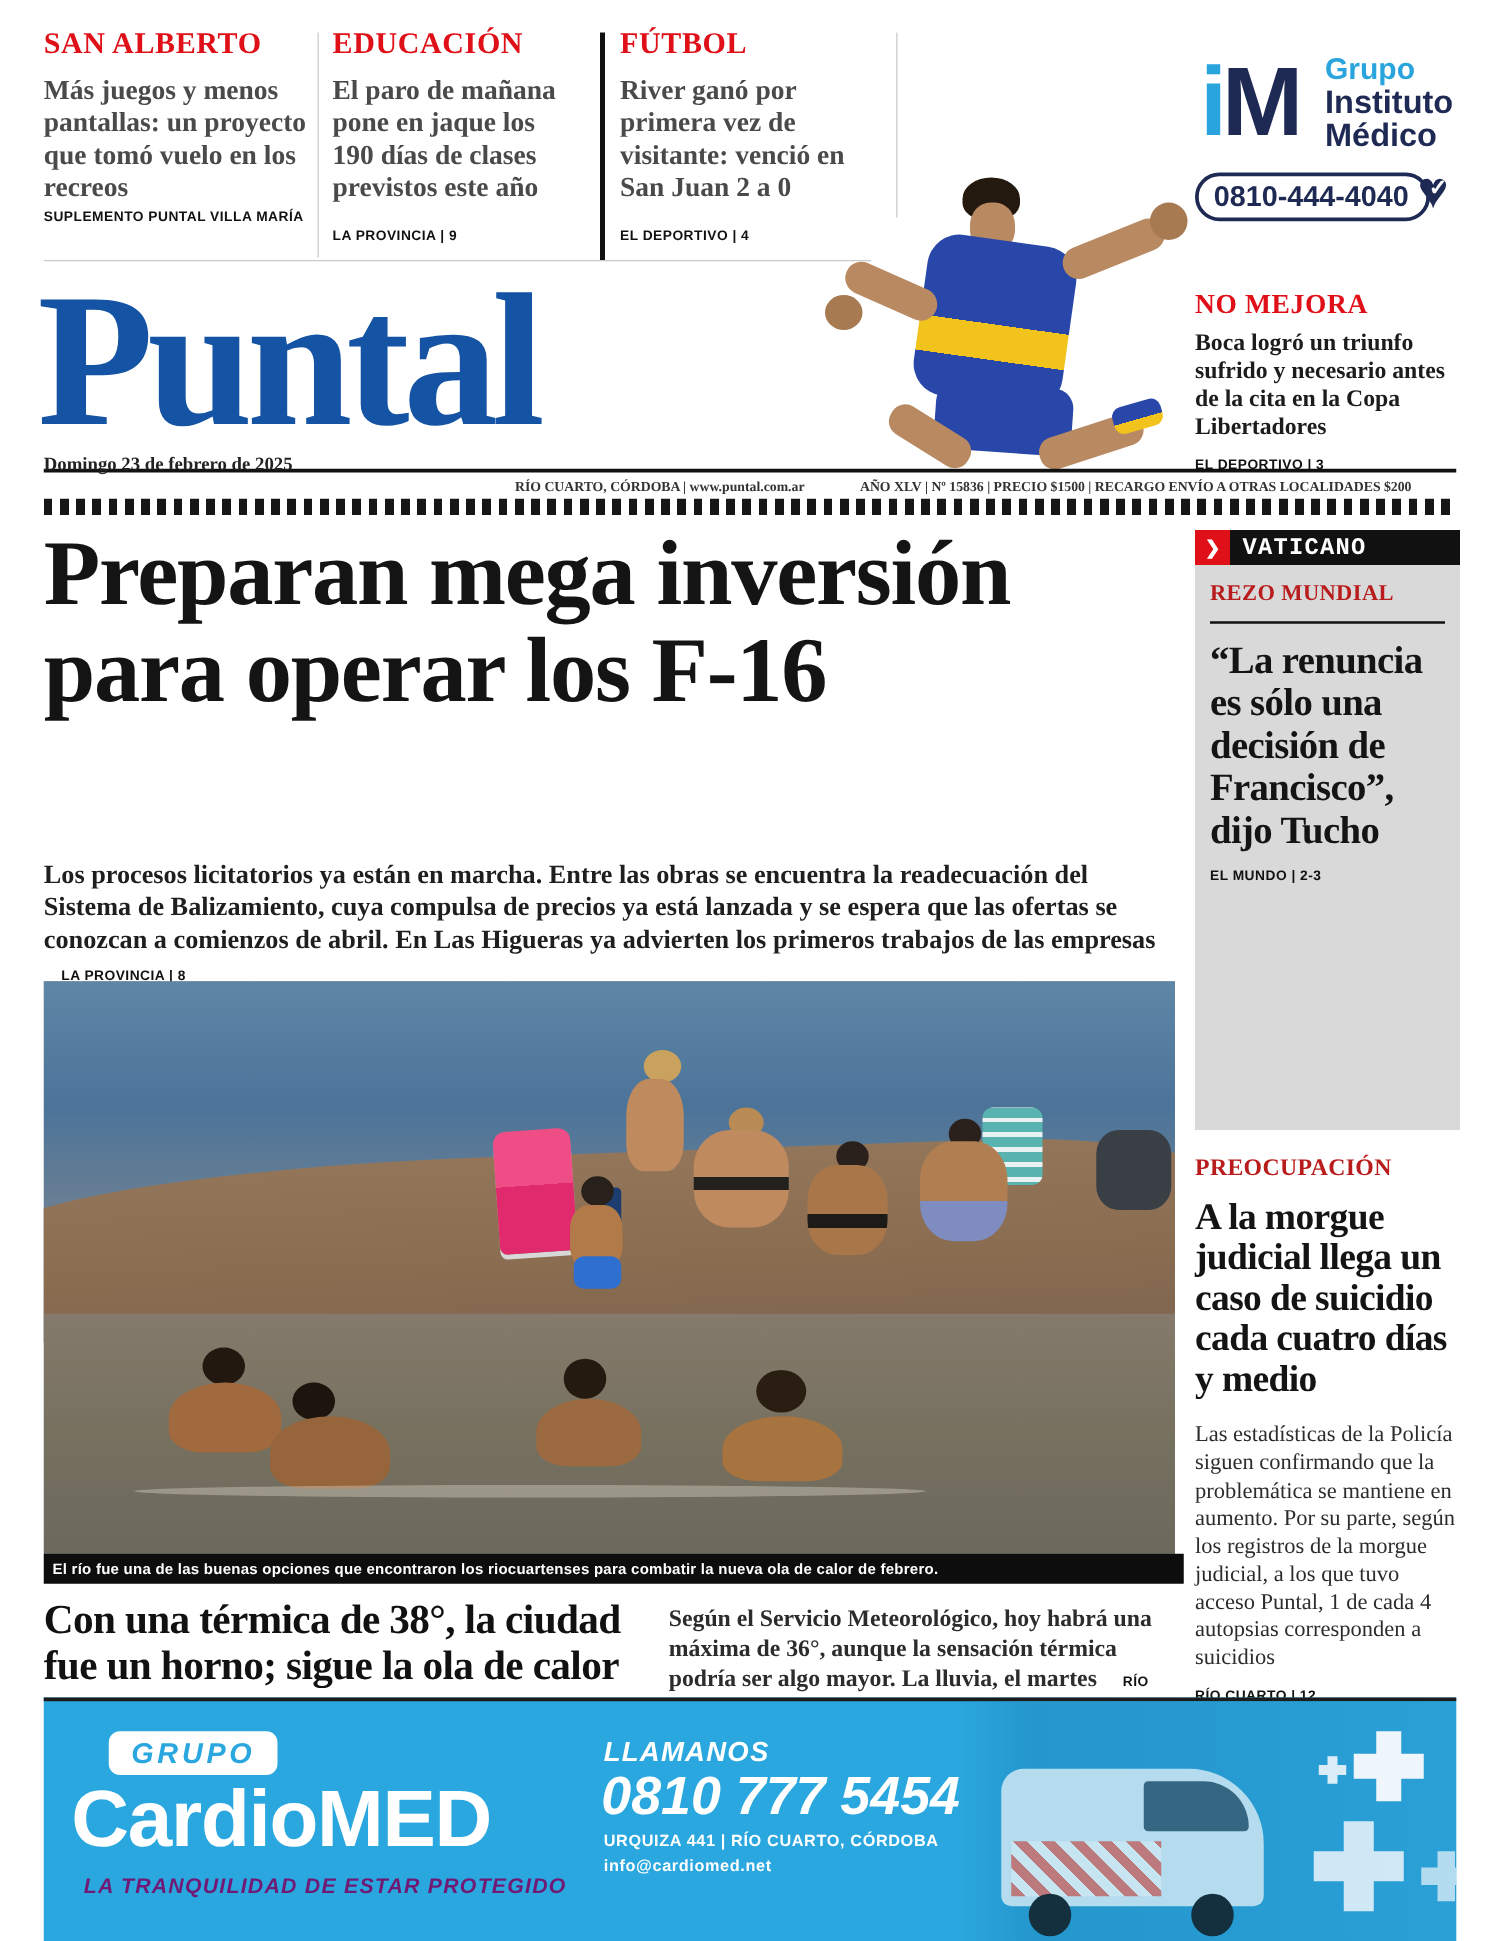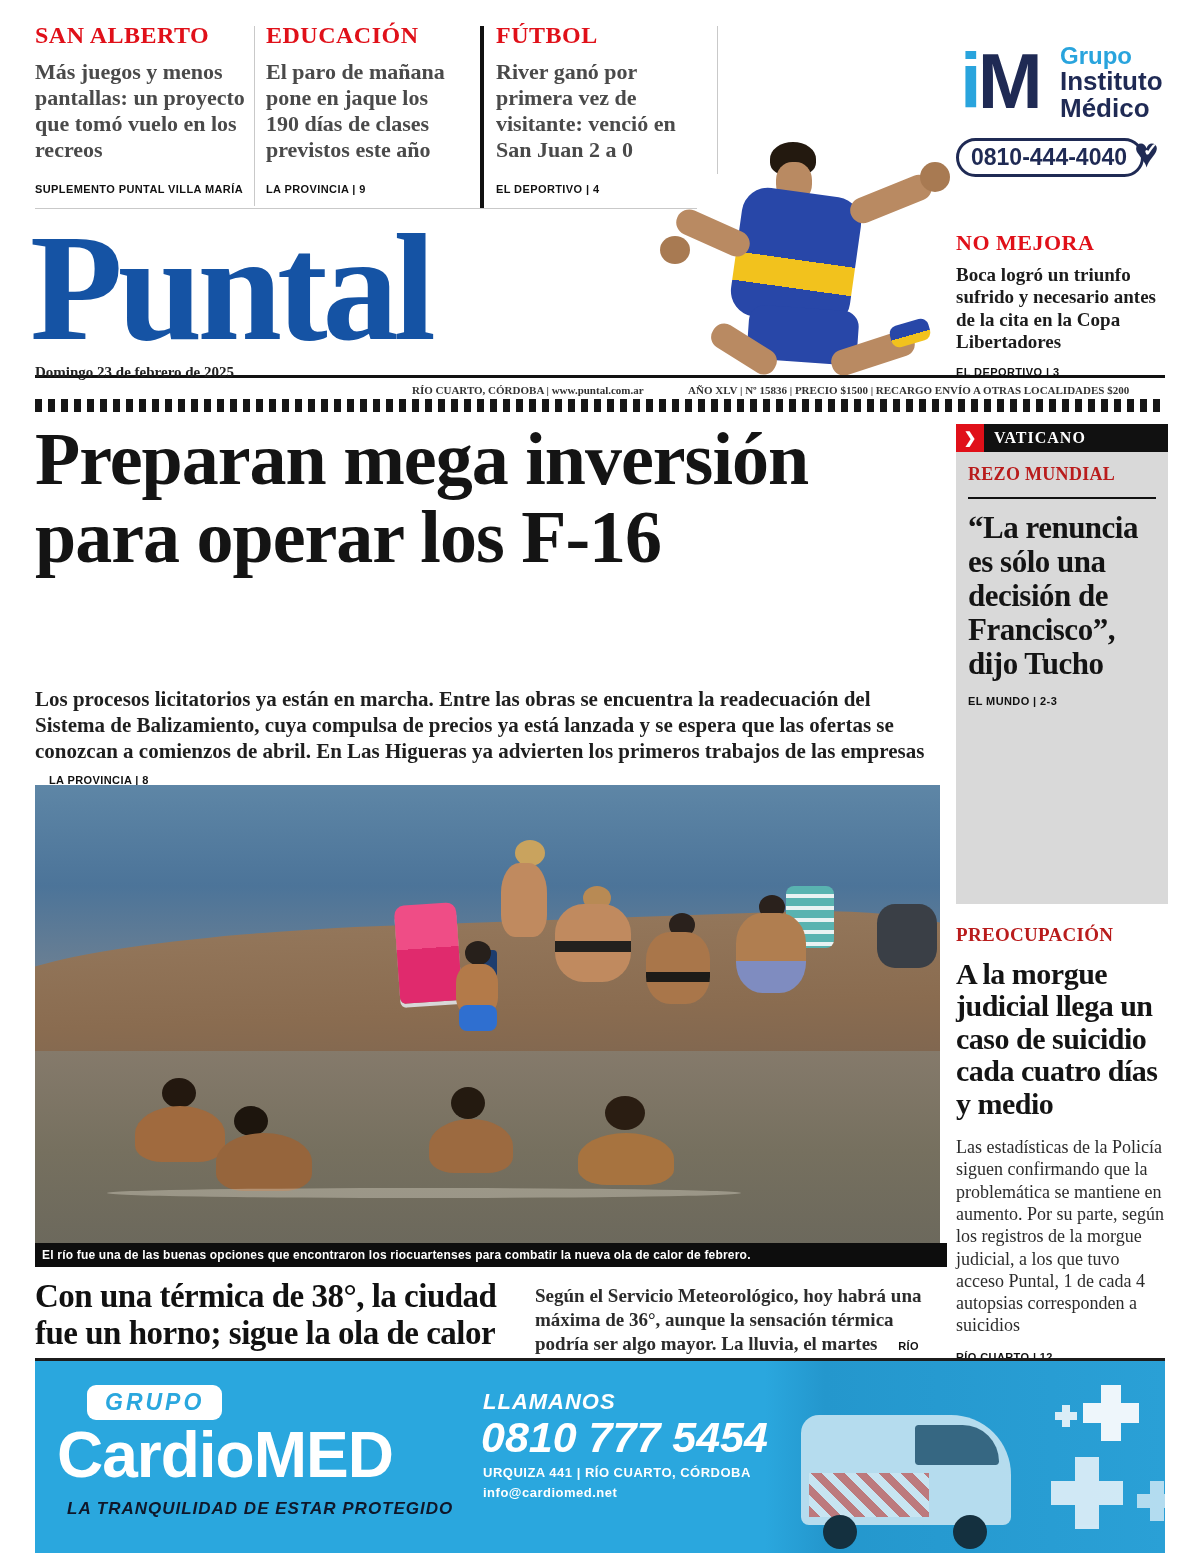--- a/index.html
+++ b/index.html
@@ -38,56 +38,56 @@
   .caption-bar{background:#0d0d0d;color:#fff;font-family:"Liberation Sans",sans-serif;
                font-weight:bold;font-size:12px;line-height:24px;padding-left:7px;letter-spacing:.2px;}
   .fig{position:absolute;border-radius:50%;}
   
   .wx-hl{font-weight:bold;color:#111;font-size:33px;line-height:1.12;letter-spacing:-.5px;}
   .wx-body{font-size:19px;color:#2c2c2c;line-height:1.26;font-weight:bold;font-family:"Liberation Serif",serif;}
   
   .vat-bar{background:#111;height:28px;display:flex;align-items:center;}
   .vat-sq{background:#e01019;width:28px;height:28px;display:flex;align-items:center;justify-content:center;
           color:#fff;font-family:"Liberation Sans",sans-serif;font-weight:bold;font-size:15px;}
-  .vat-label{color:#fff;font-family:Liberation Serif, serif;font-weight:bold;font-size:16px;
+  .vat-label{color:#fff;font-family:Liberation Mono, monospace;font-weight:bold;font-size:19px;
              letter-spacing:1px;padding-left:10px;}
   .graybox{background:#d9d9d9;padding:12px 12px 10px 12px;box-sizing:border-box;}
   .side-kicker{color:#b91c1c;font-weight:bold;font-size:18px;letter-spacing:.3px;}
   .side-hl{font-weight:bold;color:#141414;font-size:31px;line-height:1.08;letter-spacing:-.5px;}
   .side-div{height:2px;background:#111;margin:12px 0;}
   .side-quote{font-weight:bold;color:#141414;font-size:31px;line-height:1.1;letter-spacing:-.5px;}
   .side-body{font-size:18px;color:#2c2c2c;line-height:1.24;}
   
   .ad{background:#2aa7de;border-top:3px solid #1c1c1c;overflow:hidden;}
   .ad-grupo{display:inline-block;background:#fff;color:#2aa7de;font-family:"Liberation Sans",sans-serif;
             font-weight:bold;font-style:italic;font-size:23px;letter-spacing:3px;border-radius:9px;
             padding:4px 18px;}
   .ad-name{color:#fff;font-family:"Liberation Sans",sans-serif;font-weight:bold;font-size:64px;
            letter-spacing:-1px;line-height:1;}
-  .ad-tag{color:#0f172a;font-family:"Liberation Sans",sans-serif;font-weight:bold;font-style:italic;
+  .ad-tag{color:#701a75;font-family:"Liberation Sans",sans-serif;font-weight:bold;font-style:italic;
           font-size:17px;letter-spacing:1px;}
   .ad-call{color:#fff;font-family:"Liberation Sans",sans-serif;font-weight:bold;font-style:italic;font-size:22px;letter-spacing:1px;}
   .ad-phone{color:#fff;font-family:"Liberation Sans",sans-serif;font-weight:bold;font-style:italic;font-size:43px;letter-spacing:0;}
   .ad-small{color:#fff;font-family:"Liberation Sans",sans-serif;font-weight:bold;font-size:13px;letter-spacing:.5px;}
   .cross{position:absolute;}
   .cross:before,.cross:after{content:"";position:absolute;background:#eef6fb;}
   .cross:before{left:33%;top:0;width:34%;height:100%;}
   .cross:after{top:33%;left:0;height:34%;width:100%;}
   
   .pl{position:absolute;}
 </style>
 </head>
 <body>
 
 <div id="page">
 
   <div class="abs" style="left:35px;top:22px;width:212px;">
     <div class="kicker">SAN ALBERTO</div>
     <p class="teaser-text">Más juegos y menos pantallas: un proyecto que tomó vuelo en los recreos</p>
-    <div class="tag" style="margin-top:20px;">SUPLEMENTO PUNTAL VILLA MARÍA</div>
+    <div class="tag" style="margin-top:5px;">SUPLEMENTO PUNTAL VILLA MARÍA</div>
   </div>
   <div class="abs vline" style="left:254px;top:26px;height:180px;"></div>
 
   <div class="abs" style="left:266px;top:22px;width:200px;">
     <div class="kicker">EDUCACIÓN</div>
     <p class="teaser-text">El paro de mañana pone en jaque los 190 días de clases previstos este año</p>
     <div class="tag" style="margin-top:20px;">LA PROVINCIA | 9</div>
   </div>
   <div class="abs vline-dark" style="left:480px;top:26px;height:182px;"></div>
 

